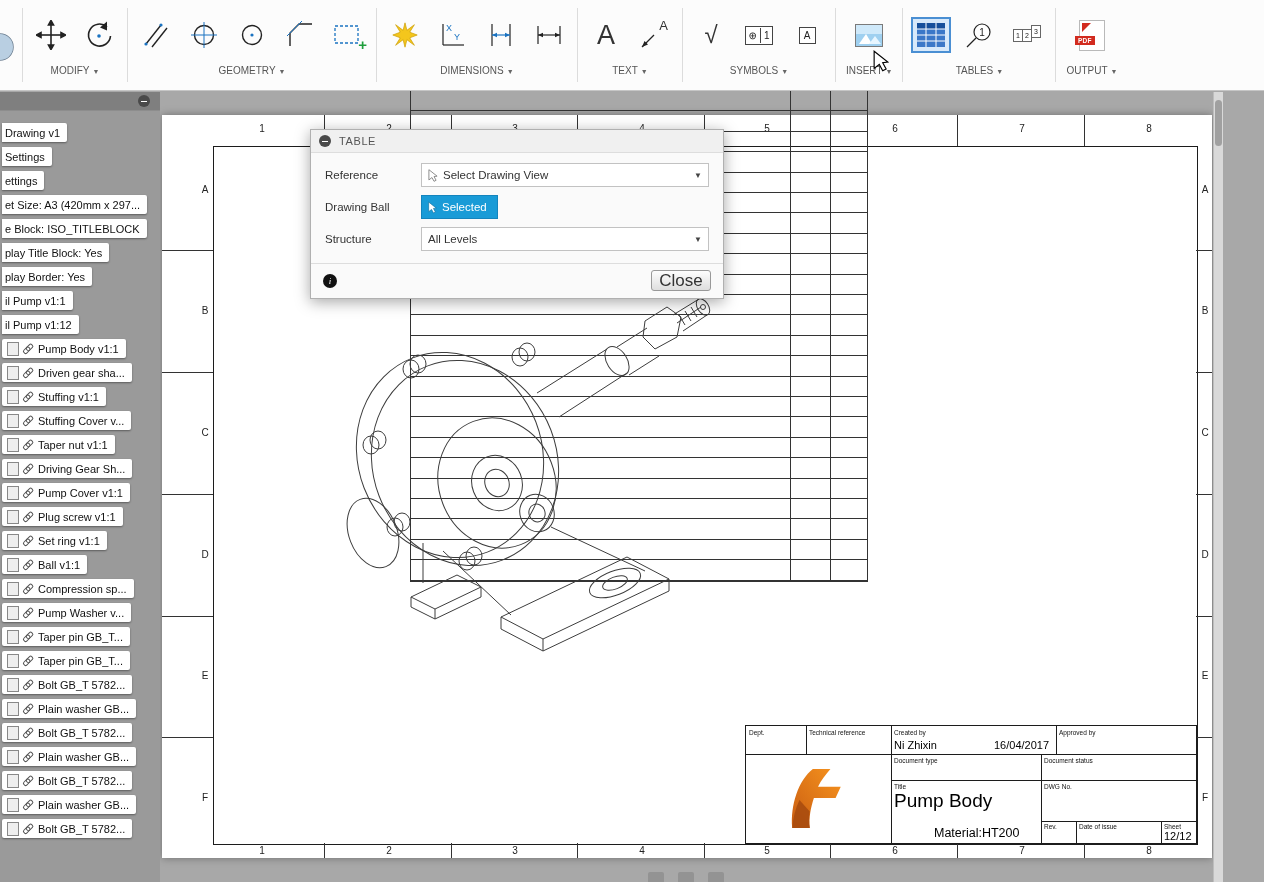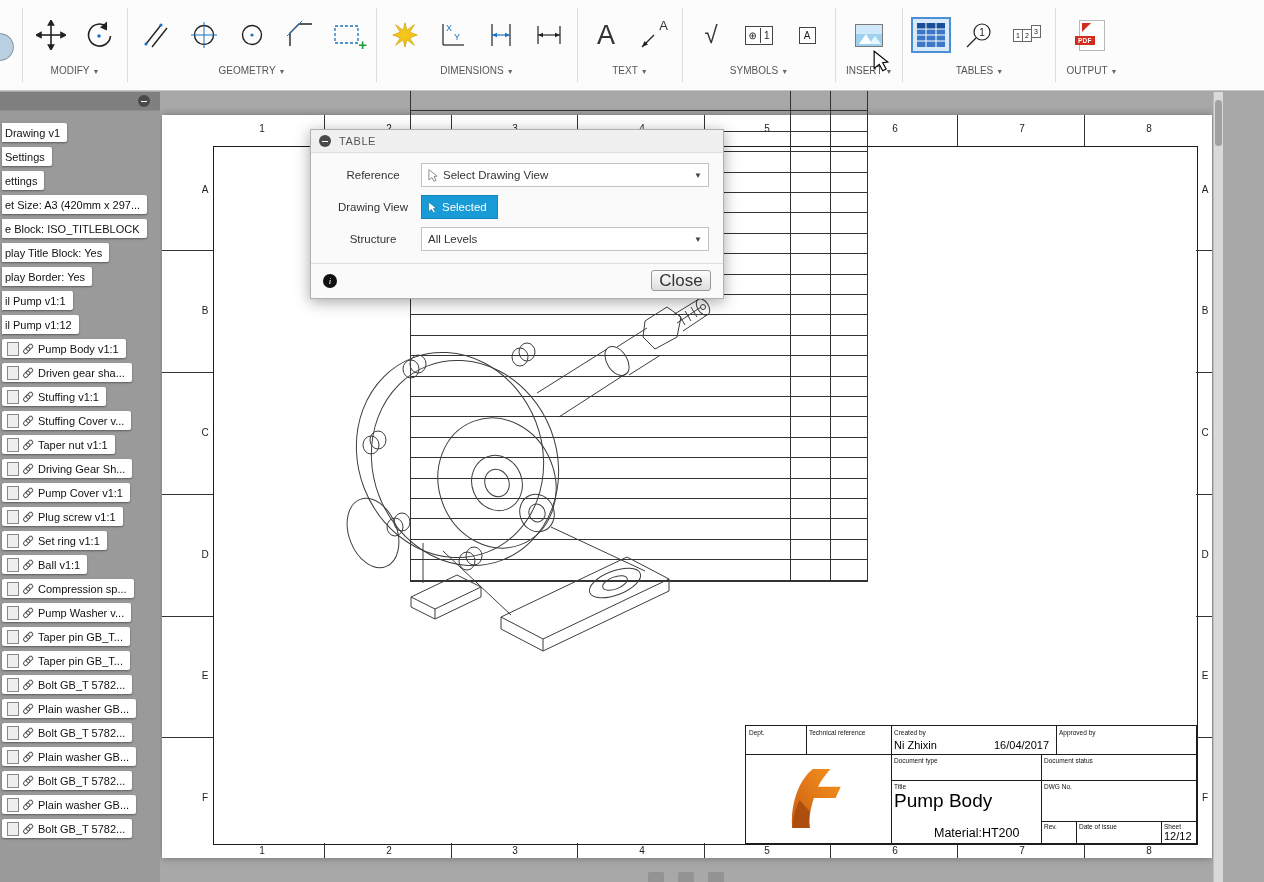--- a/index.html
+++ b/index.html
@@ -69,21 +69,21 @@
   .tb-lab{position:absolute;font-size:6.5px;color:#111;white-space:nowrap;}
   .tb-val{position:absolute;font-size:11px;color:#000;white-space:nowrap;}
   .tb-title{position:absolute;font-size:19px;color:#000;white-space:nowrap;}
   .tb-mat{position:absolute;font-size:12.5px;color:#000;white-space:nowrap;margin-left:40px;}
 
   
   .dialog{position:absolute;left:310px;top:129px;width:412px;background:#fafafa;border:1px solid #b0b0b0;
           box-shadow:0 3px 14px rgba(0,0,0,.35);z-index:20;}
   .dlg-header{height:22px;display:flex;align-items:center;padding:0 8px;background:#f0f0f0;border-bottom:1px solid #ddd;}
   .dlg-title{font-size:11px;color:#555;letter-spacing:.6px;margin-left:8px;}
-  .dlg-body{padding:6px 0 8px 0;text-align:center;}
+  .dlg-body{padding:6px 0 8px 0;}
   .dlg-row{display:flex;align-items:center;padding:4px 14px;}
   .dlg-label{width:96px;font-size:11.5px;color:#333;flex:0 0 auto;}
   .dropdown{flex:1;height:22px;border:1px solid #c2c2c2;background:#fff;display:flex;align-items:center;
             padding:0 6px;font-size:11.5px;color:#333;gap:5px;cursor:default;}
   .dd-caret{margin-left:auto;font-size:8px;color:#444;}
   .btn-selected{background:#199bd7;border:1px solid #1484bd;color:#fff;height:22px;padding:0 10px 0 6px;
                 display:flex;align-items:center;gap:5px;font-size:11.5px;cursor:default;}
   .dlg-footer{display:flex;align-items:center;padding:6px 12px 7px 12px;border-top:1px solid #ddd;}
   .info-icon{width:14px;height:14px;border-radius:50%;background:#111;color:#fff;font-size:9px;font-style:italic;
              display:flex;align-items:center;justify-content:center;font-family:"Liberation Serif",serif;}
@@ -410,21 +410,21 @@
       <span class="dlg-label">Reference</span>
       <div class="dropdown">
         <svg width="10" height="13" viewBox="0 0 14 19">
             <path d="M1 1 L1 16 L5.5 12.5 L8.5 18 L11.5 16.5 L8.5 11 L13 10.5 Z" fill="#fff" stroke="#777" stroke-width="1.2"></path>
           </svg>
         <span>Select Drawing View</span>
         <span class="dd-caret">▼</span>
       </div>
     </div>
     <div class="dlg-row">
-      <span class="dlg-label">Drawing View</span>
+      <span class="dlg-label">Drawing Ball</span>
       <div class="btn-selected">
         <svg width="9" height="13" viewBox="0 0 14 19">
             <path d="M1 1 L1 16 L5.5 12.5 L8.5 18 L11.5 16.5 L8.5 11 L13 10.5 Z" fill="#fff" stroke="#0c6da0" stroke-width="1"></path>
           </svg>
         <span>Selected</span>
       </div>
     </div>
     <div class="dlg-row">
       <span class="dlg-label">Structure</span>
       <div class="dropdown">

